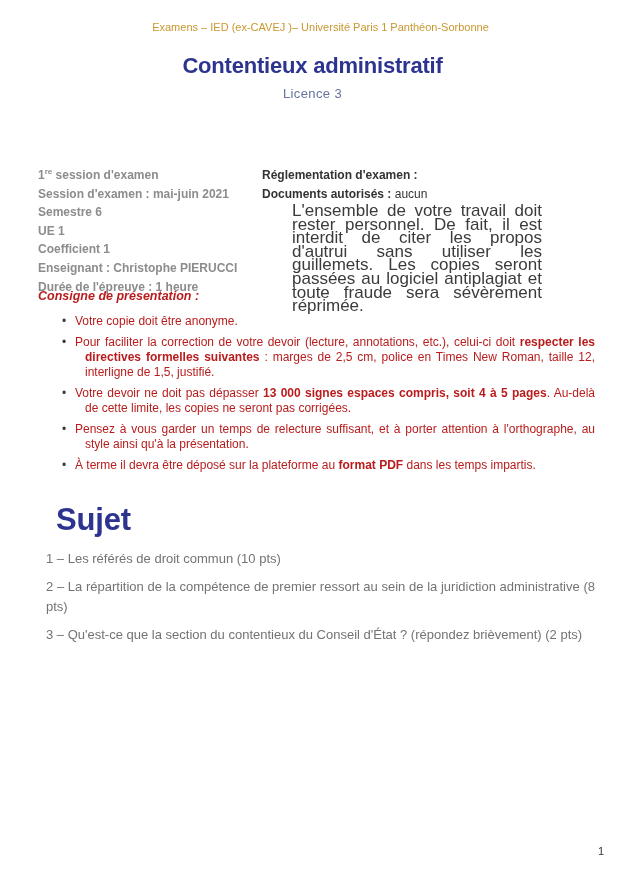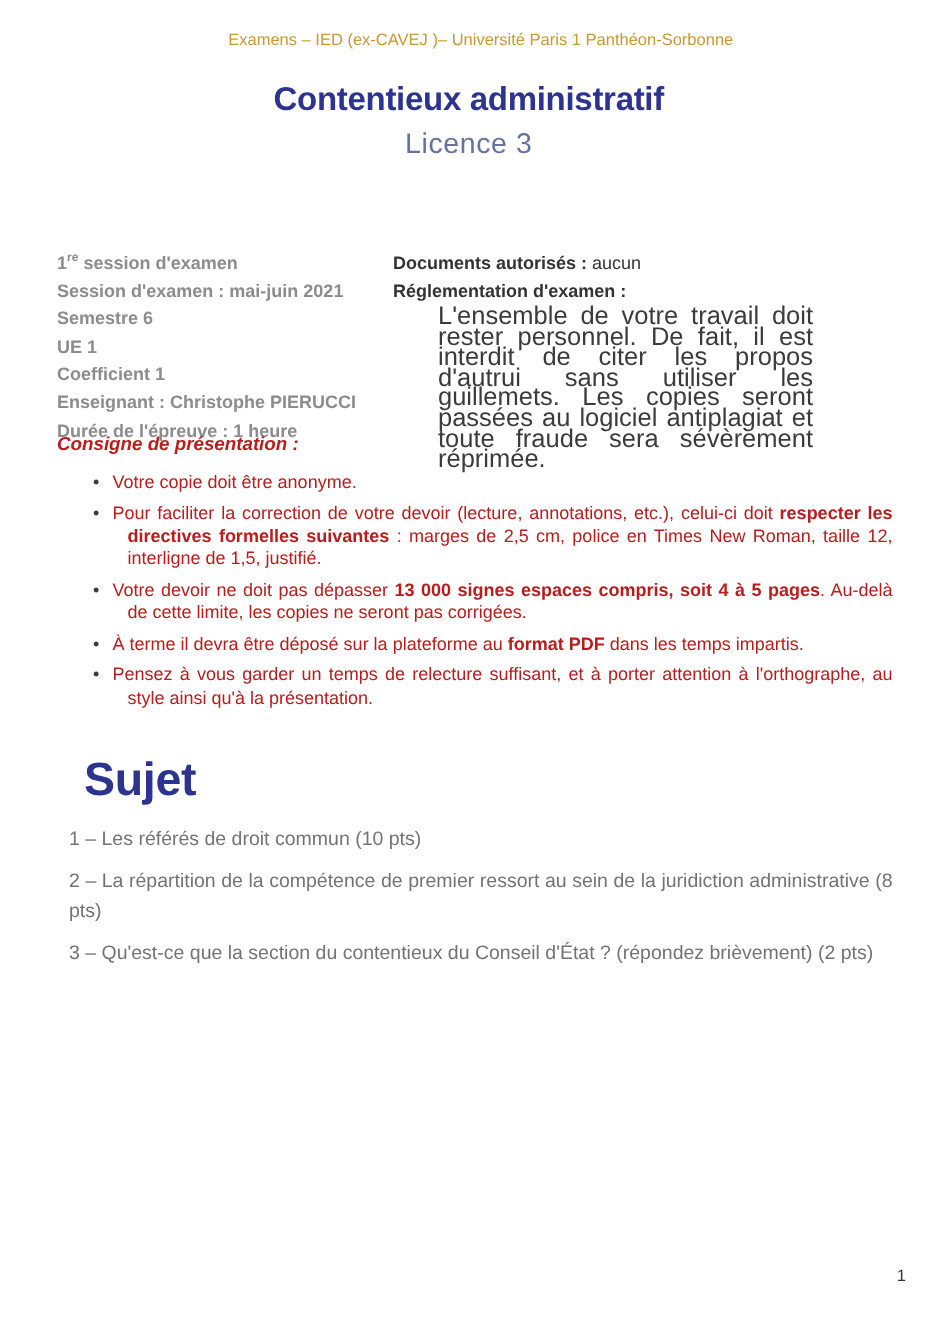--- a/index.html
+++ b/index.html
@@ -33,21 +33,21 @@
     text-align: center;
     font-size: 22px;
     font-weight: bold;
     letter-spacing: -0.2px;
     color: #2d3490;
   }
   .subtitle {
     position: absolute;
     top: 86px; left: 0; right: 0;
     text-align: center;
-    font-size: 19px;
+    font-size: 13px;
     font-weight: normal;
     letter-spacing: 0.4px;
     color: #67729e;
   }
 
   
   .meta {
     position: absolute;
     top: 166px; left: 38px; right: 30px;
     display: flex;
@@ -154,34 +154,34 @@
       <div class="meta-line"><span>1</span><sup>re</sup><span> session d'examen</span></div>
       <div class="meta-line">Session d'examen : mai-juin 2021</div>
       <div class="meta-line">Semestre 6</div>
       <div class="meta-line">UE 1</div>
       <div class="meta-line">Coefficient 1</div>
       <div class="meta-line">Enseignant : Christophe PIERUCCI</div>
       <div class="meta-line">Durée de l'épreuve : 1 heure</div>
     </div>
 
     <div class="meta-right">
+      <div class="label-line bold">Réglementation d'examen :</div>
       <div class="label-line"><span class="bold">Documents autorisés :</span><span> aucun</span></div>
-      <div class="label-line bold">Réglementation d'examen :</div>
       <p class="reg-para">L'ensemble de votre travail doit rester personnel. De fait, il est interdit de citer les propos d'autrui sans utiliser les guillemets. Les copies seront passées au logiciel antiplagiat et toute fraude sera sévèrement réprimée.</p>
     </div>
   </div>
 
   <div class="consigne-heading">Consigne de présentation :</div>
 
   <ul class="bullets">
     <li><span>Votre copie doit être anonyme.</span></li>
     <li><span>Pour faciliter la correction de votre devoir (lecture, annotations, etc.), celui-ci doit </span><span class="bold">respecter les directives formelles suivantes</span><span> : marges de 2,5 cm, police en Times New Roman, taille 12, interligne de 1,5, justifié.</span></li>
     <li><span>Votre devoir ne doit pas dépasser </span><span class="bold">13 000 signes espaces compris, soit 4 à 5 pages</span><span>. Au-delà de cette limite, les copies ne seront pas corrigées.</span></li>
+    <li><span>Pensez à vous garder un temps de relecture suffisant, et à porter attention à l'orthographe, au style ainsi qu'à la présentation.</span></li>
     <li><span>À terme il devra être déposé sur la plateforme au </span><span class="bold">format PDF</span><span> dans les temps impartis.</span></li>
-    <li><span>Pensez à vous garder un temps de relecture suffisant, et à porter attention à l'orthographe, au style ainsi qu'à la présentation.</span></li>
   </ul>
 
   <h2 class="sujet-heading">Sujet</h2>
 
   <div class="questions">
     <p class="question">1 – Les référés de droit commun (10 pts)</p>
     <p class="question">2 – La répartition de la compétence de premier ressort au sein de la juridiction administrative (8 pts)</p>
     <p class="question">3 – Qu'est-ce que la section du contentieux du Conseil d'État ? (répondez brièvement) (2 pts)</p>
   </div>
 

